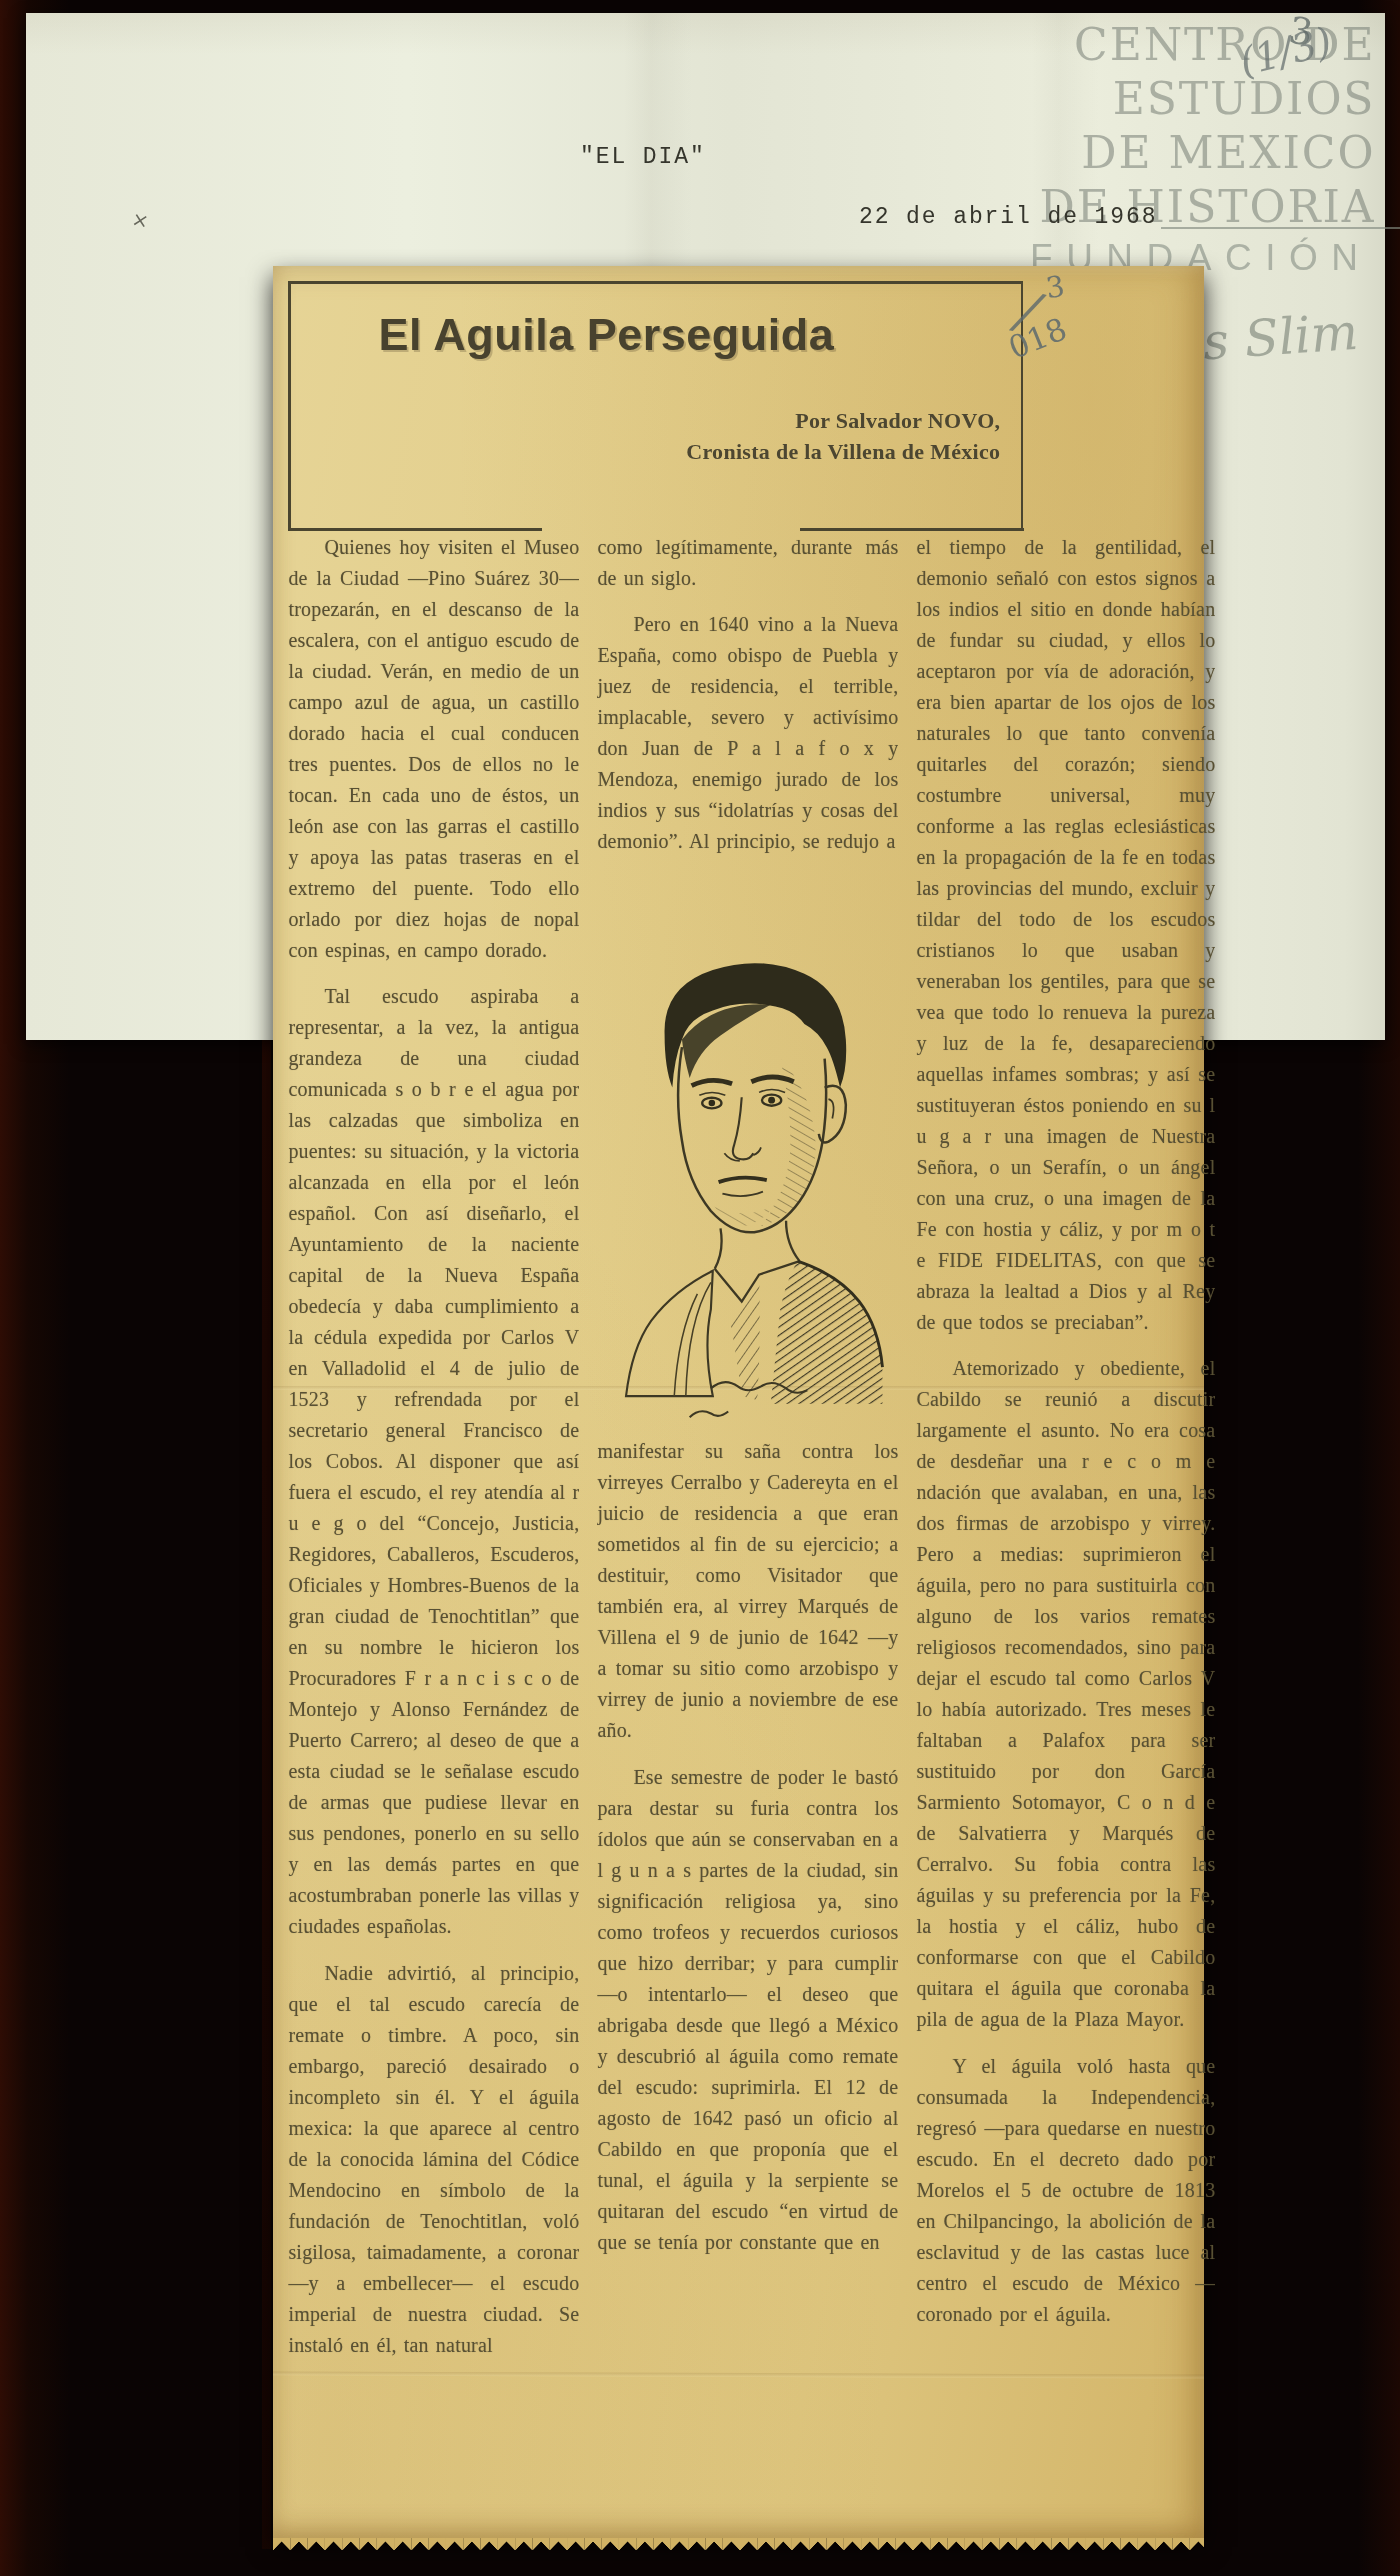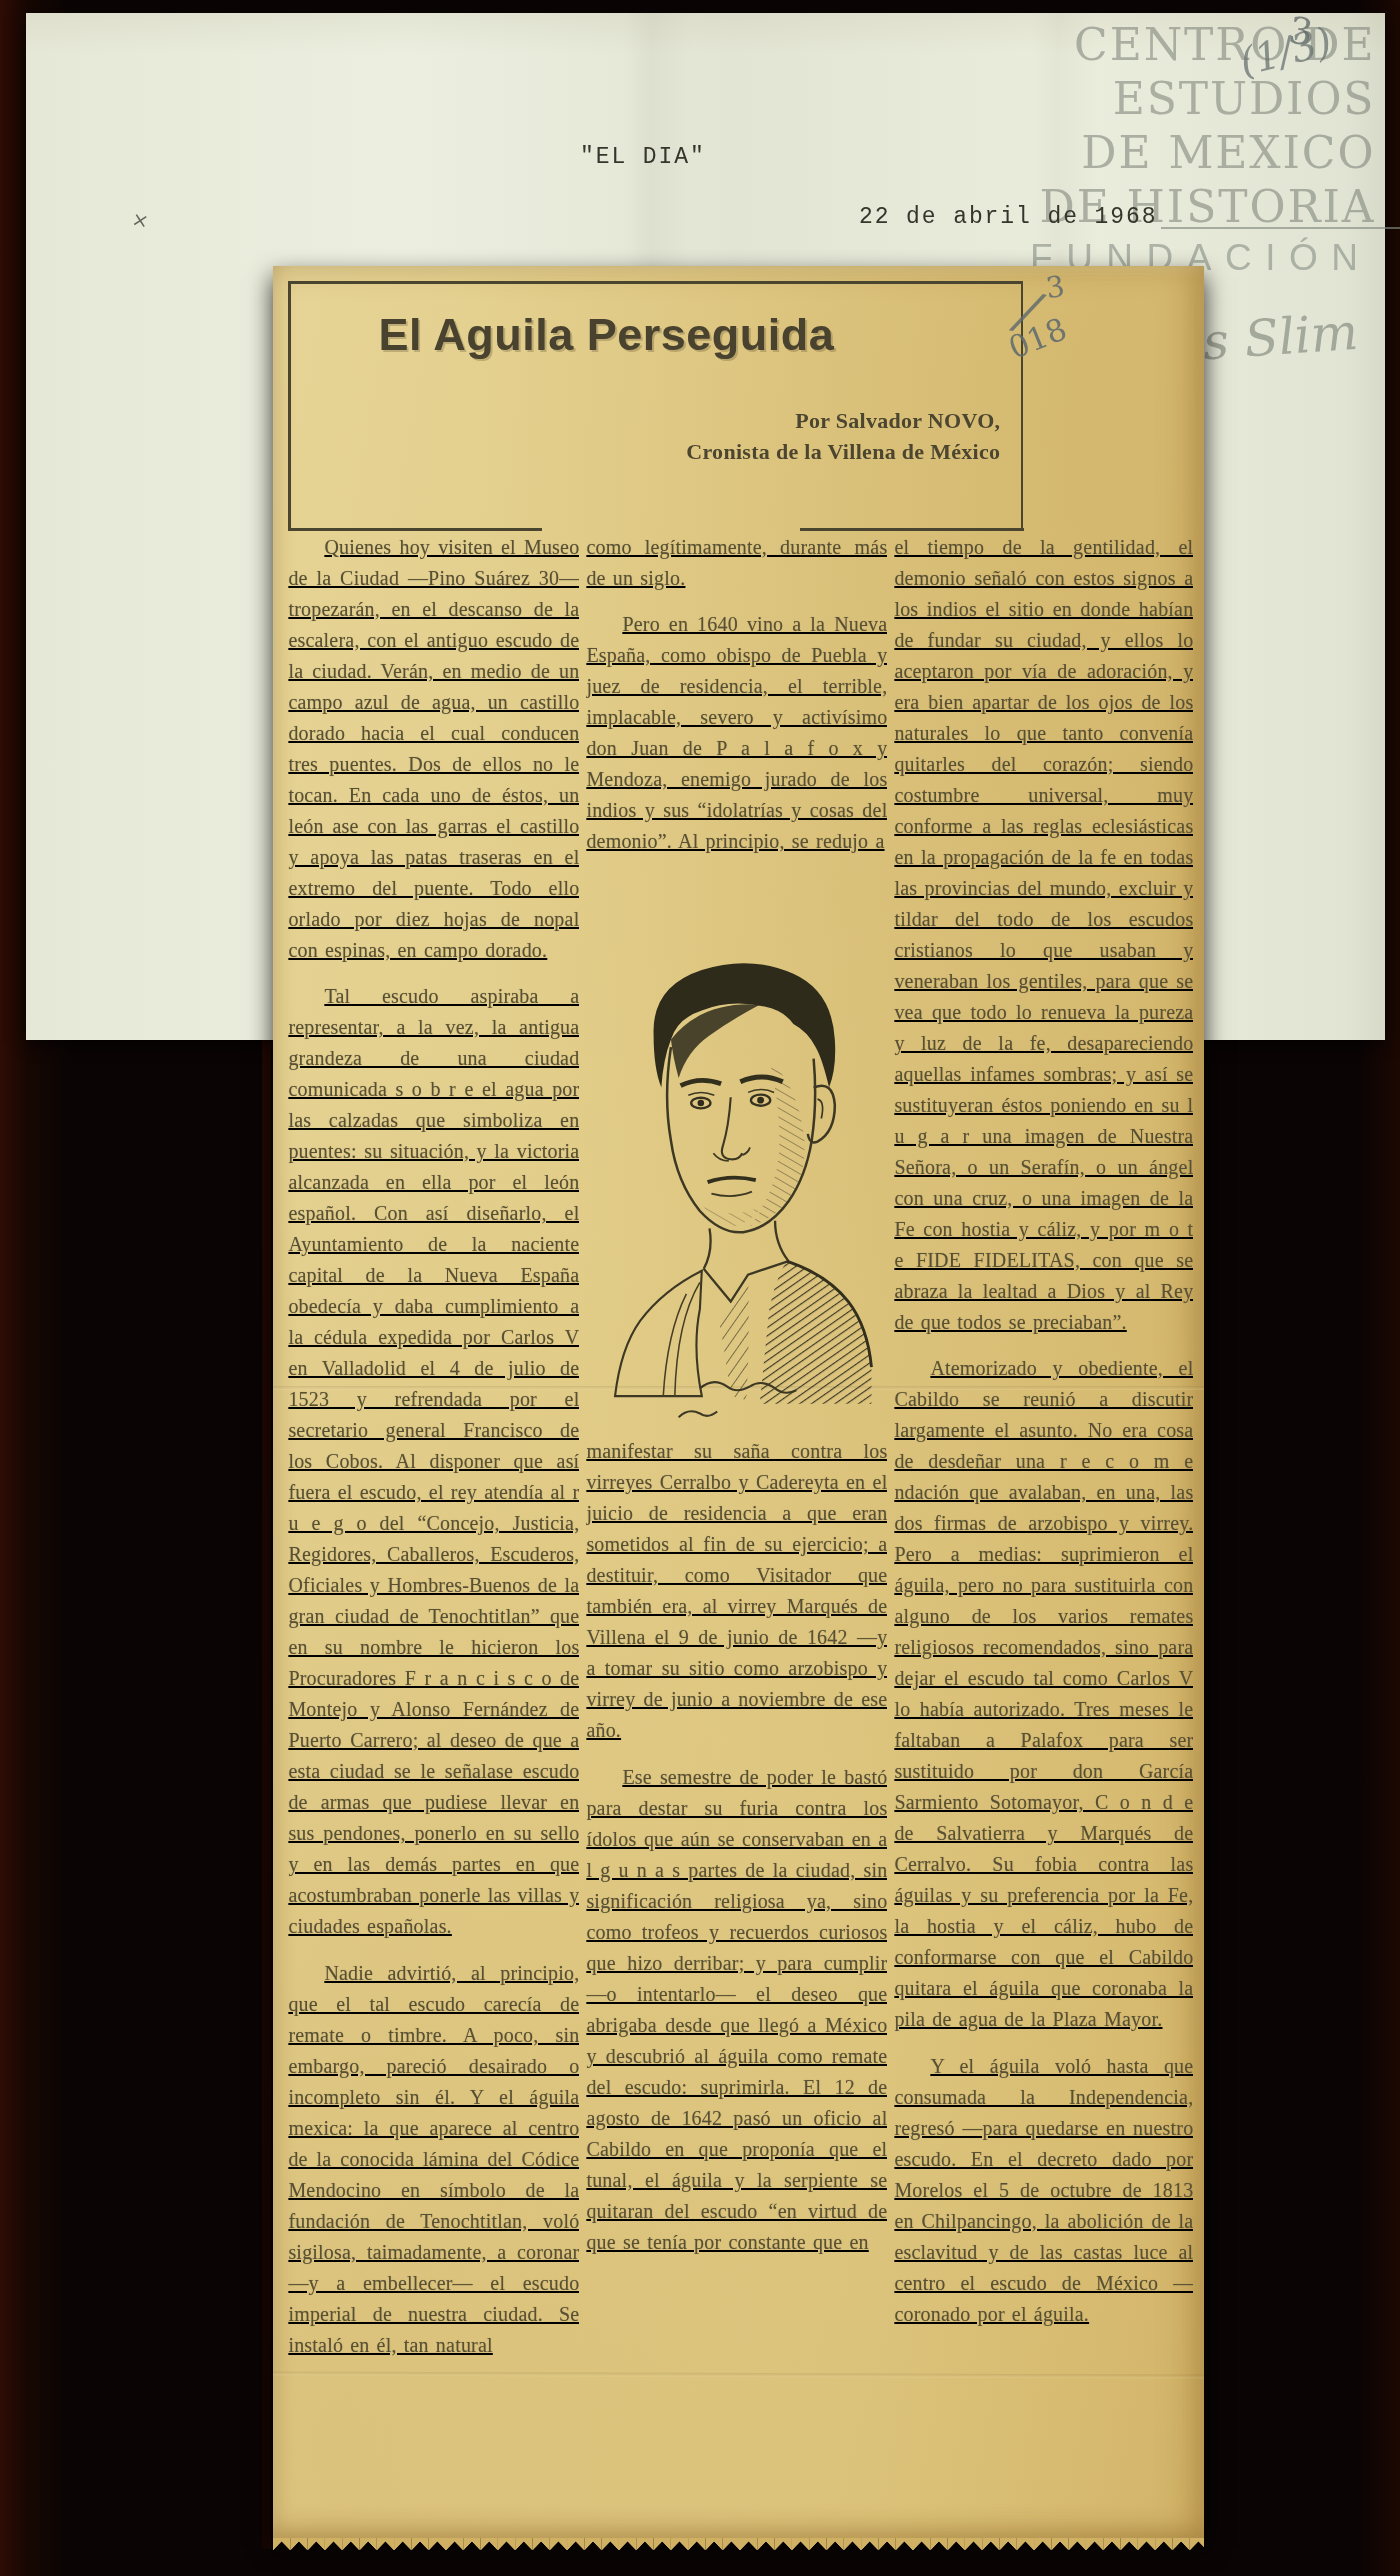--- a/index.html
+++ b/index.html
@@ -80,22 +80,22 @@
   .headline-box::after{content:"";position:absolute;right:-2.9px;bottom:-2.9px;width:224px;height:2.9px;background:#4a452f;}
   .headline{margin-top:25px;text-align:center;transform:translateX(-50px);
     font-family:"Liberation Sans",sans-serif;font-weight:bold;font-size:45px;
     color:#48422e;letter-spacing:0.5px;
     text-shadow:1.9px 1.9px 0 rgba(90,75,45,.28);}
   .byline-block{position:absolute;right:21px;top:121px;text-align:right;
     font-family:"Liberation Serif",serif;font-weight:bold;font-size:22px;
     line-height:31px;color:#4c4631;letter-spacing:0.3px;}
 
   
-  .columns{position:absolute;left:15.4px;top:266px;display:flex;gap:7px;
-    height:1895px;overflow:hidden;text-decoration:underline;}
+  .columns{position:absolute;left:15.4px;top:266px;display:flex;gap:18px;
+    height:1895px;overflow:hidden;}
   .col{box-sizing:border-box;overflow:hidden;
     font-size:20px;line-height:31px;color:#585033;
     text-align:justify;word-spacing:1.9px;letter-spacing:0.2px;
     text-shadow:0 0 1px rgba(95,85,55,.4);}
   .col1{width:291px;} .col2{width:301px;} .col3{width:299px;}
   .para{margin:0 0 15.4px 0;}
   .para.indent{text-indent:1.8em;}
   .col2-top{min-height:409px;}
 
   

